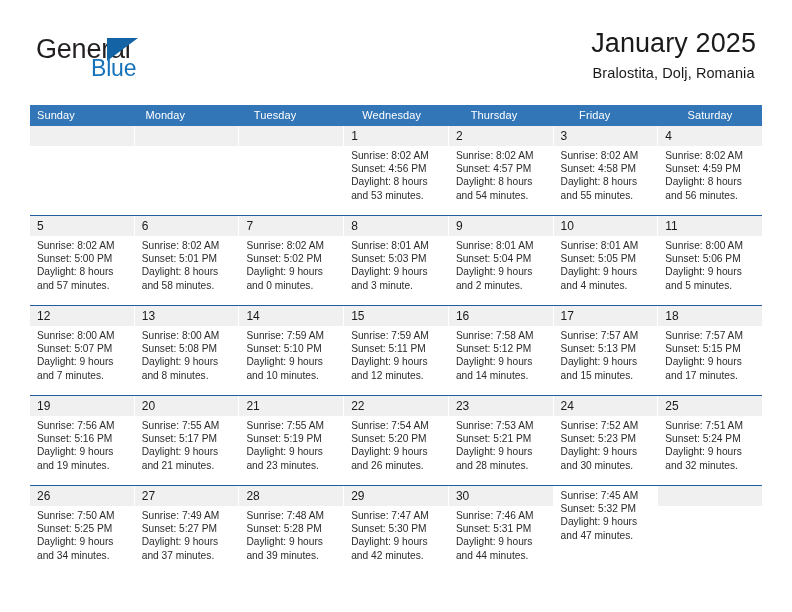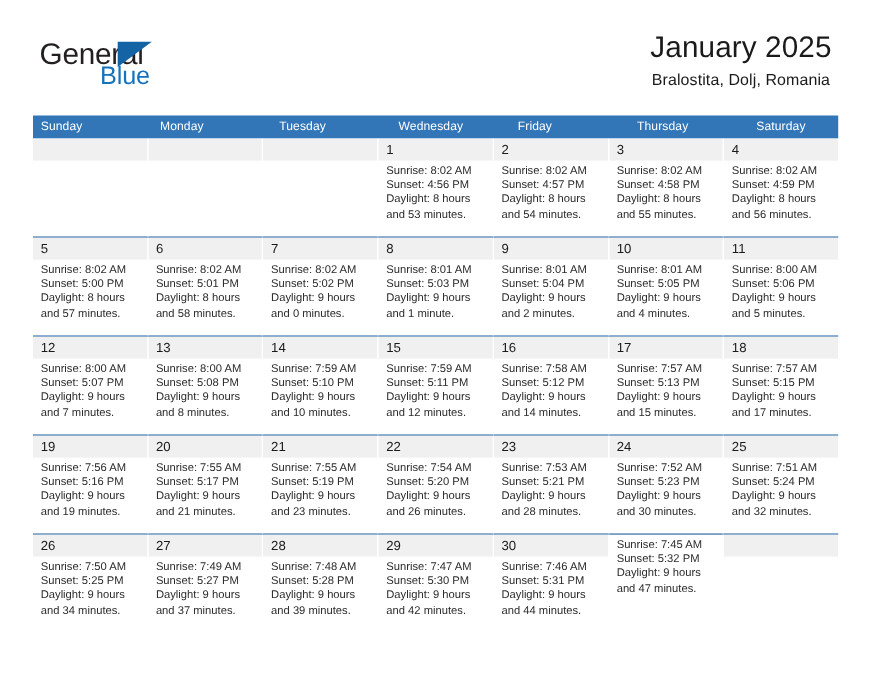--- a/index.html
+++ b/index.html
@@ -165,22 +165,22 @@
 
 </div>
 
 <div class="calendar">
 
   <div class="cal-head-row">
     <div class="cal-head-cell">Sunday</div>
     <div class="cal-head-cell">Monday</div>
     <div class="cal-head-cell">Tuesday</div>
     <div class="cal-head-cell">Wednesday</div>
+    <div class="cal-head-cell">Thursday</div>
     <div class="cal-head-cell">Friday</div>
-    <div class="cal-head-cell">Thursday</div>
     <div class="cal-head-cell">Saturday</div>
   </div>
 
   <div id="weeks-container">
       <div class="week-row first">
         <div class="day-cell empty">
           <div class="day-number-band"></div>
         </div>
         <div class="day-cell empty">
           <div class="day-number-band"></div>
@@ -252,21 +252,21 @@
             <div>Daylight: 9 hours</div>
             <div>and 0 minutes.</div>
           </div>
         </div>
         <div class="day-cell">
           <div class="day-number-band">8</div>
           <div class="day-info">
             <div>Sunrise: 8:01 AM</div>
             <div>Sunset: 5:03 PM</div>
             <div>Daylight: 9 hours</div>
-            <div>and 1 minute.</div>
+            <div>and 3 minute.</div>
           </div>
         </div>
         <div class="day-cell">
           <div class="day-number-band">9</div>
           <div class="day-info">
             <div>Sunrise: 8:01 AM</div>
             <div>Sunset: 5:04 PM</div>
             <div>Daylight: 9 hours</div>
             <div>and 2 minutes.</div>
           </div>

